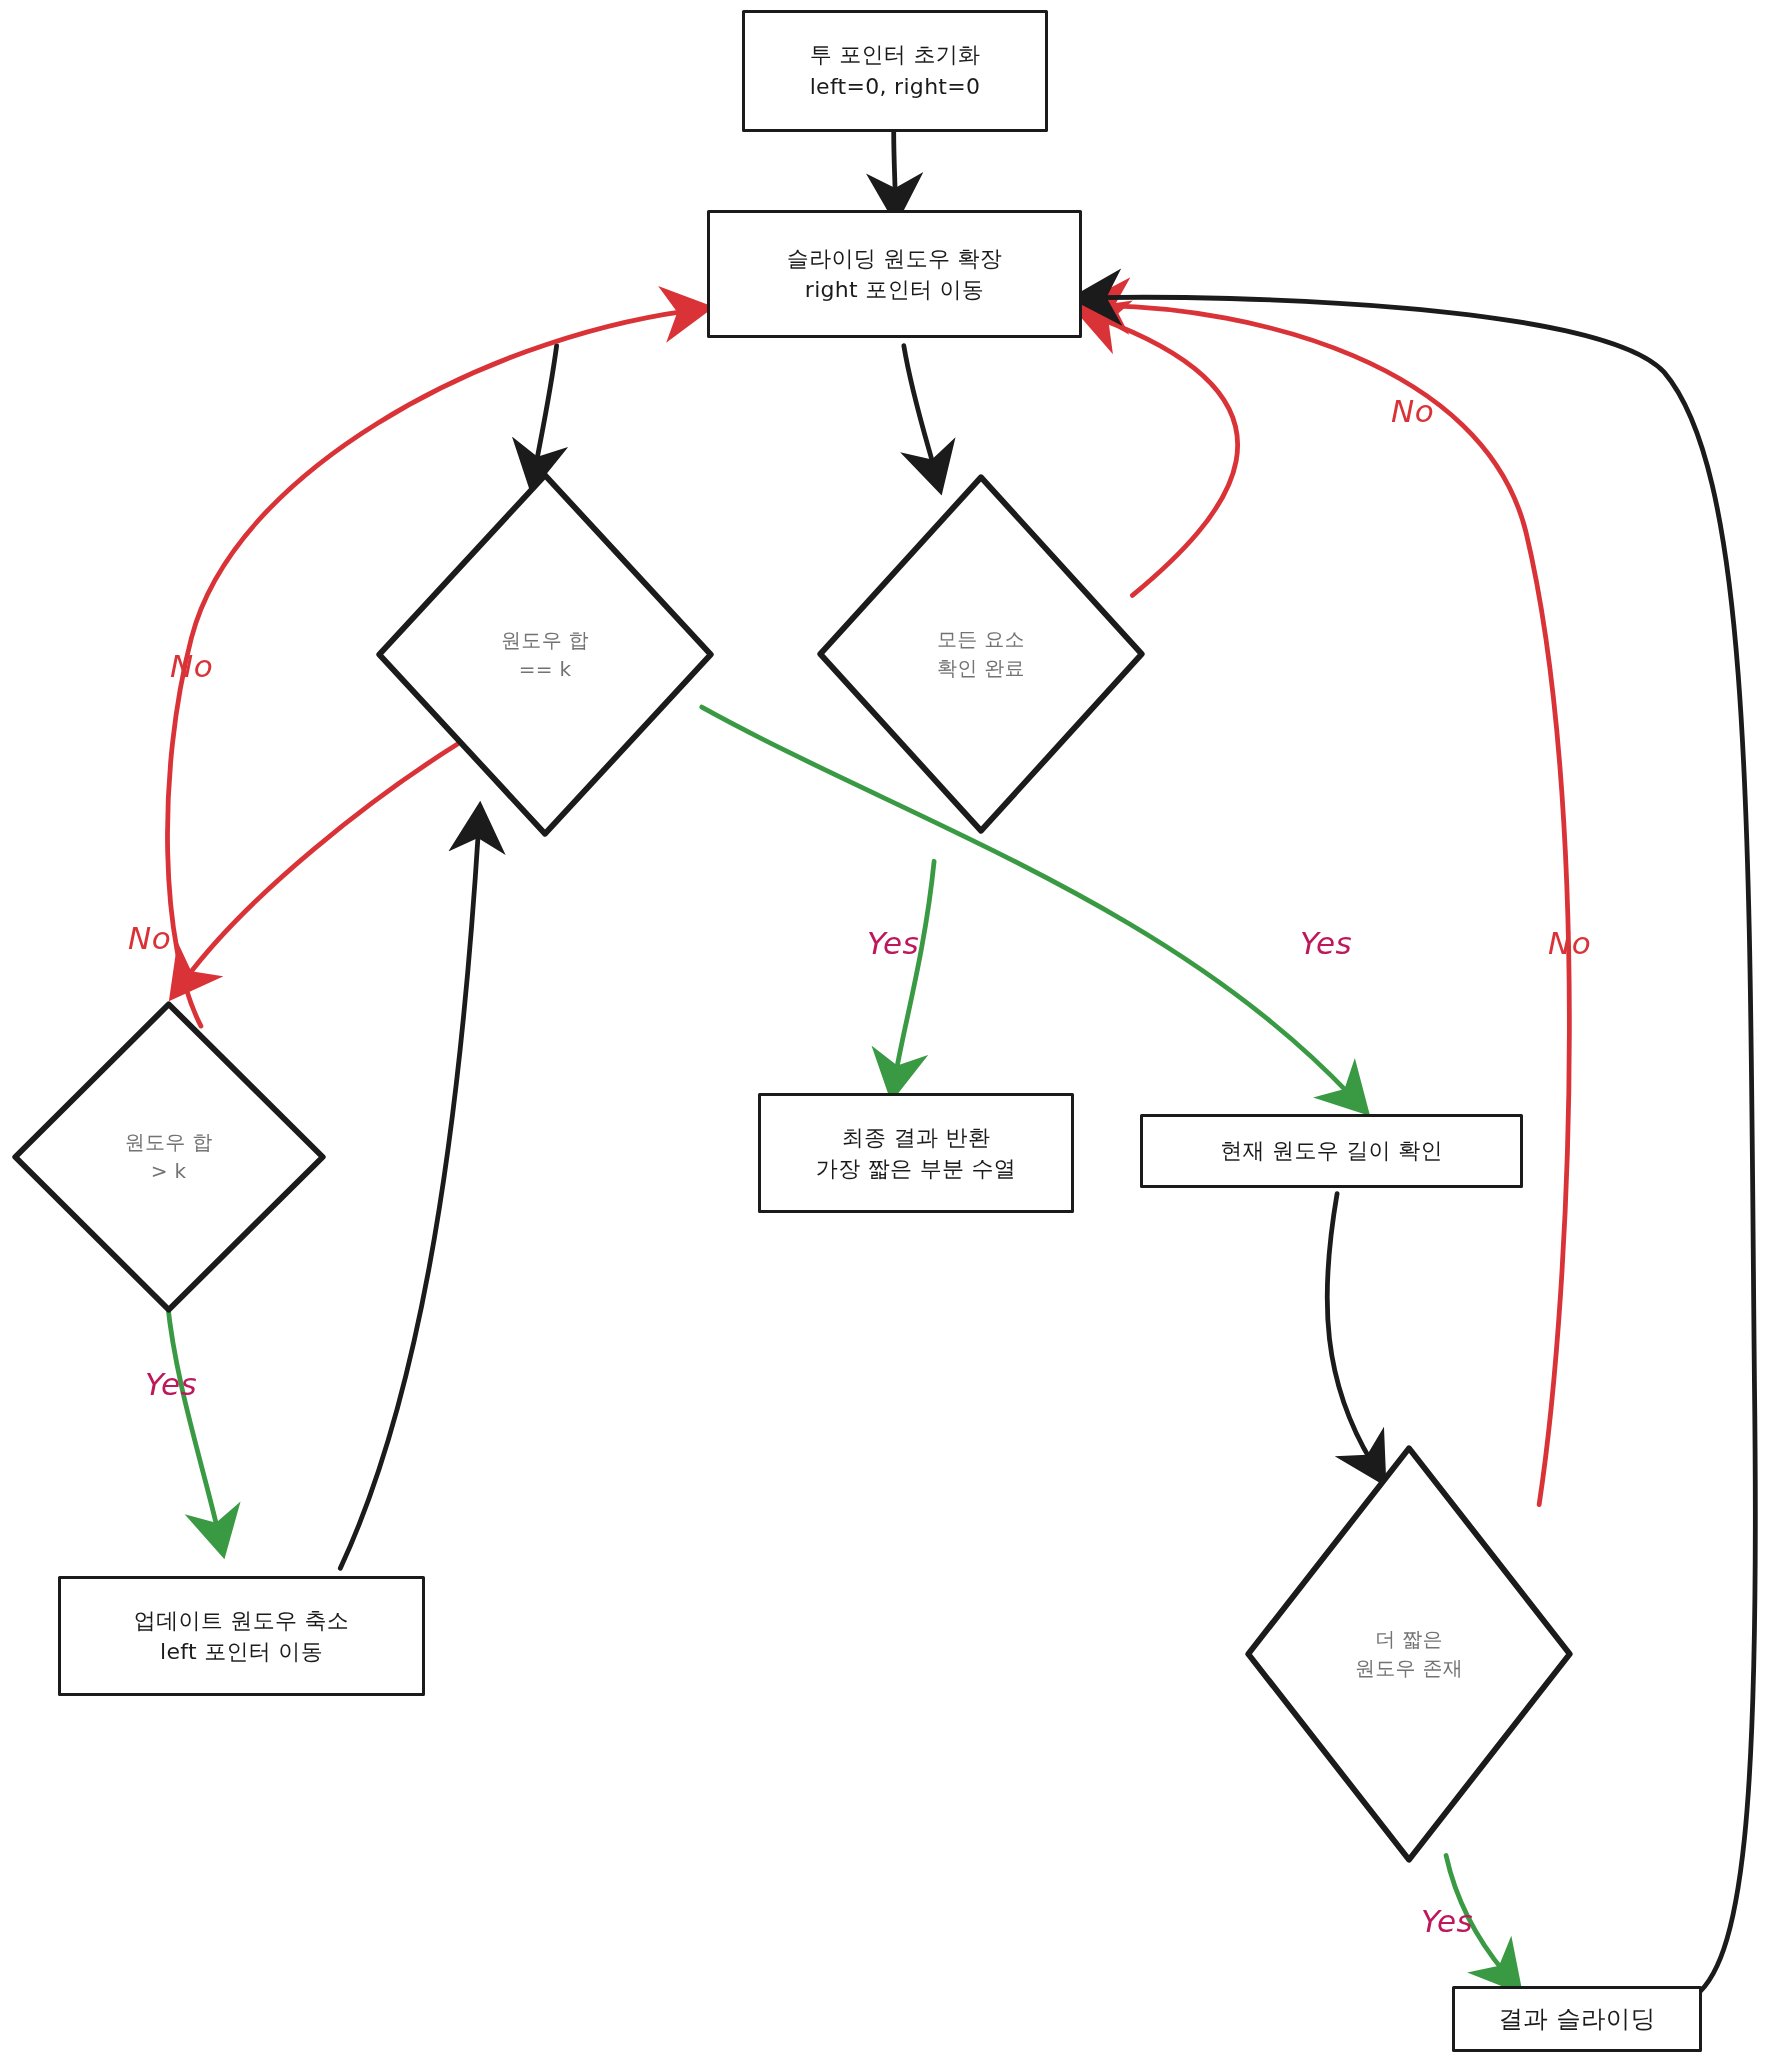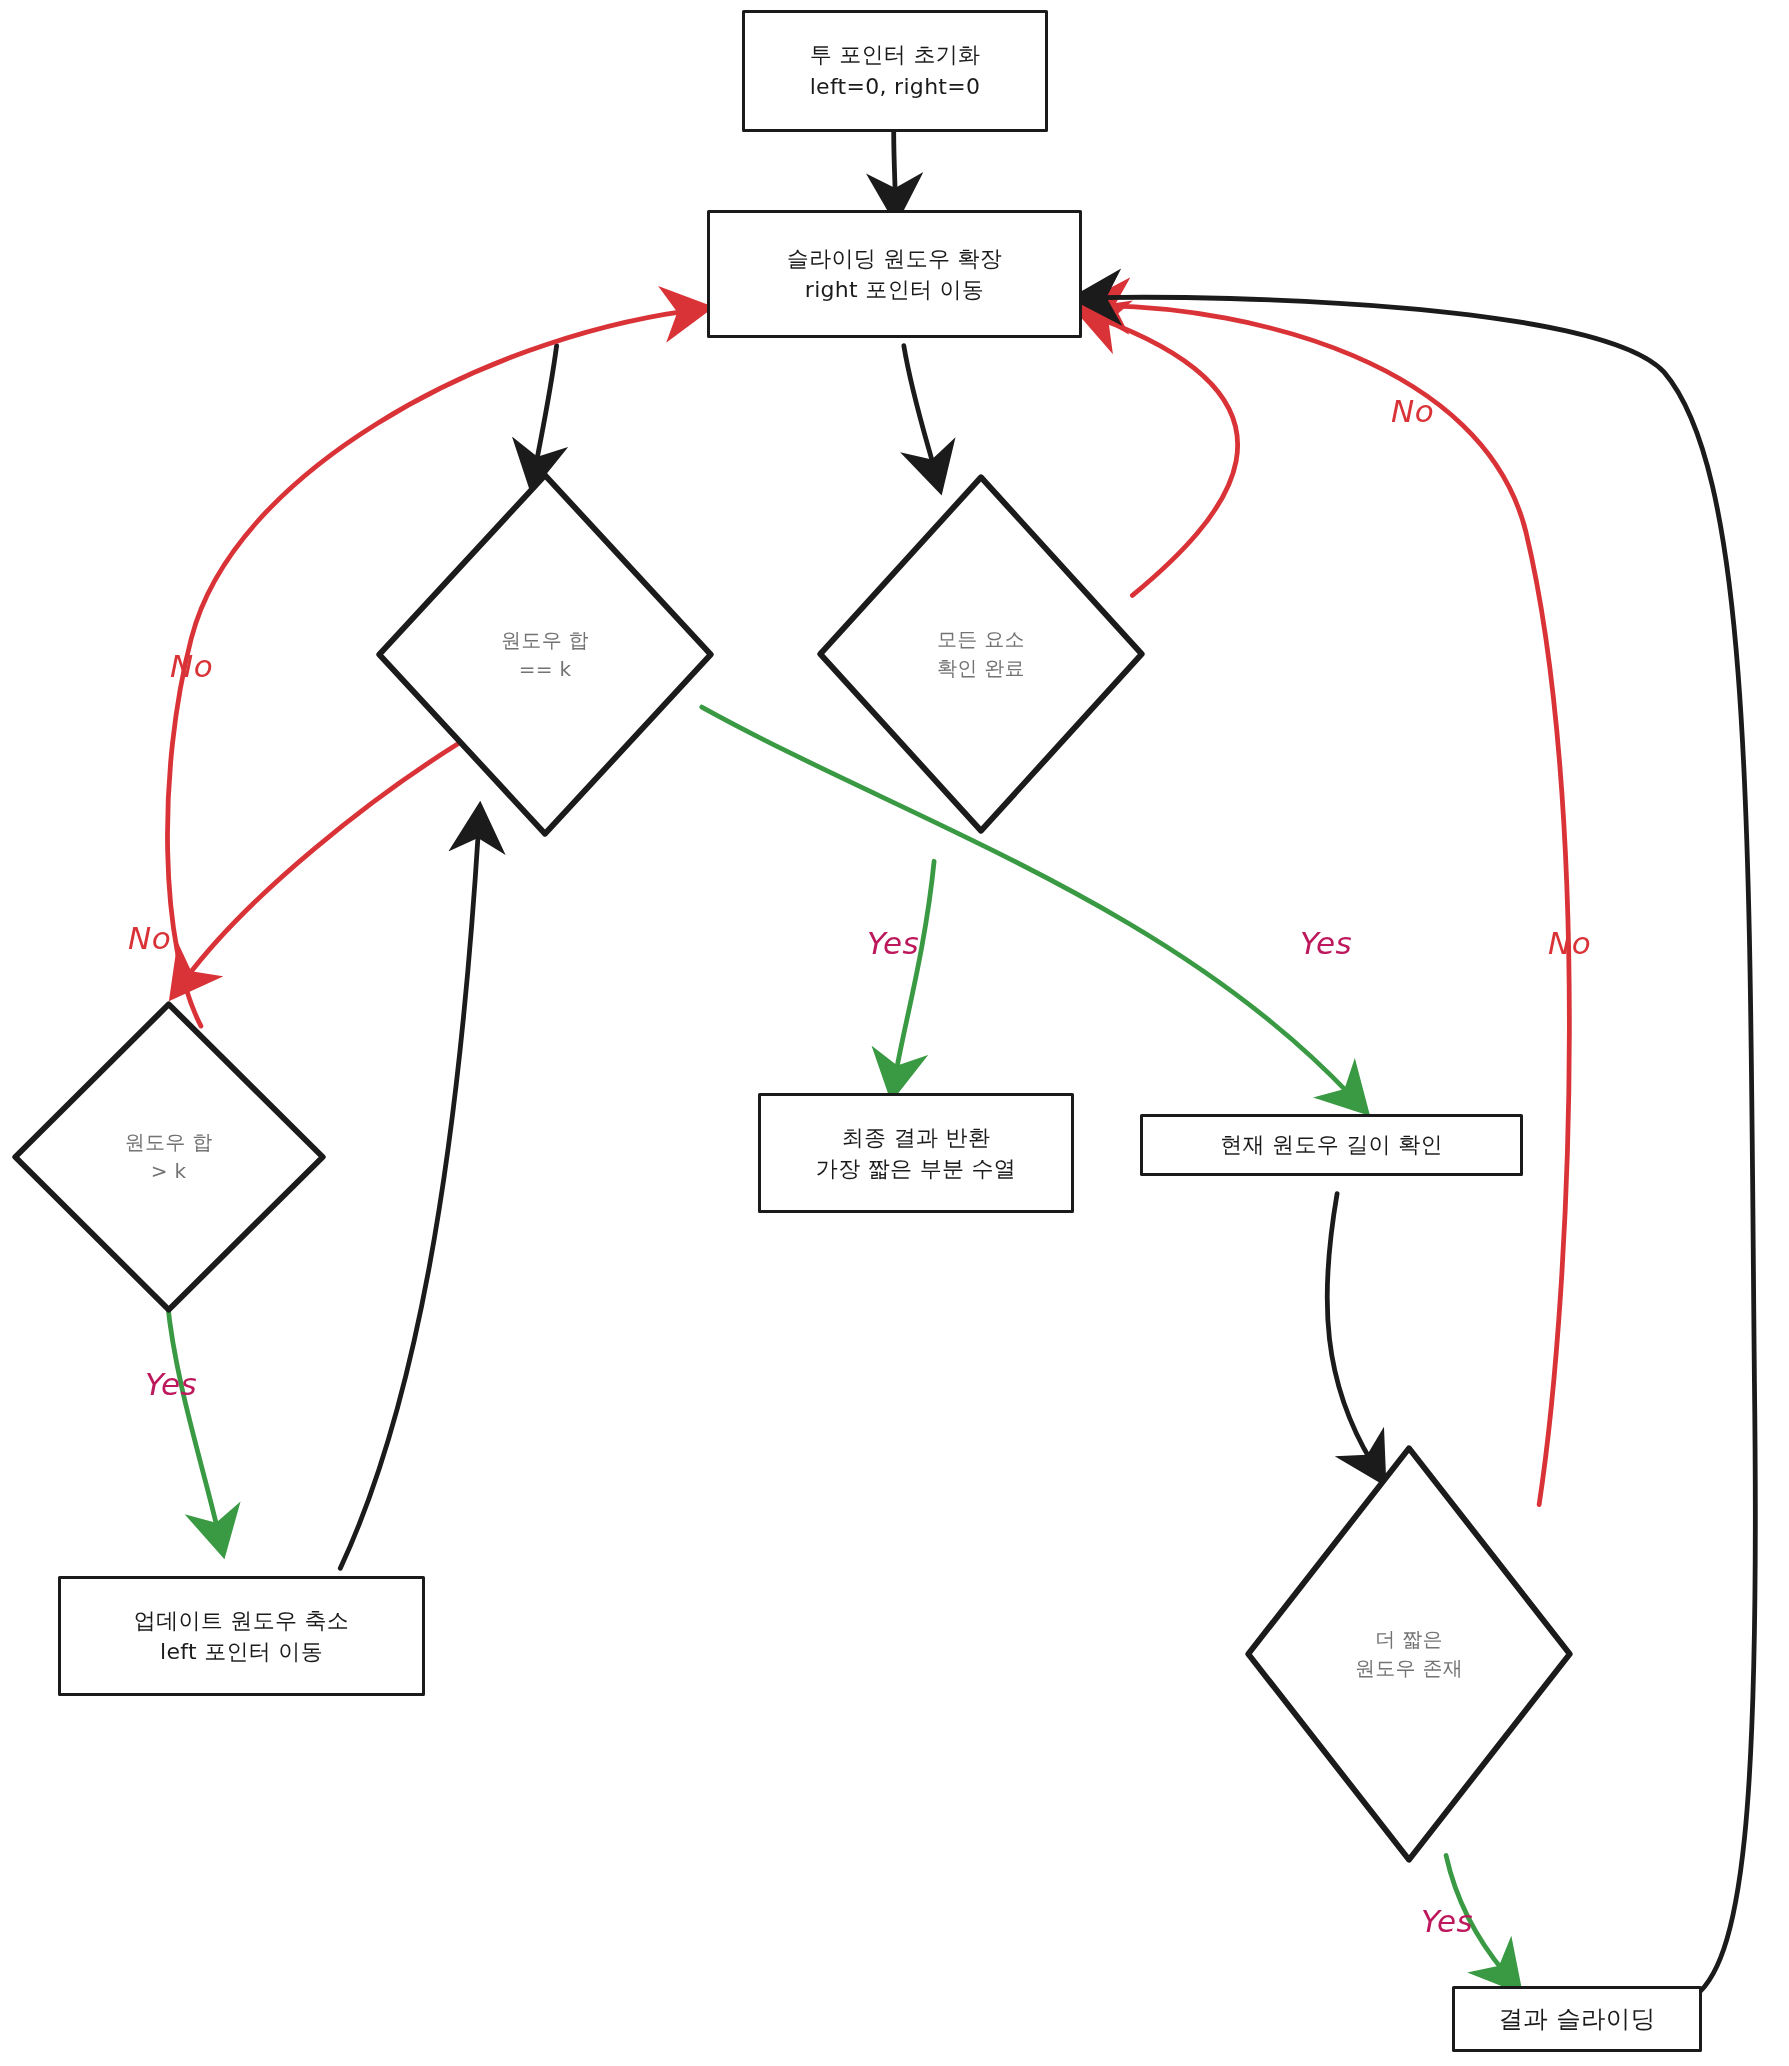--- a/index.html
+++ b/index.html
@@ -127,21 +127,21 @@
 
   <div class="node box" style="left:742px; top:9.6px; width:306px; height:122px;">투 포인터 초기화
 left=0, right=0</div>
 
   <div class="node box" style="left:707px; top:210px; width:375px; height:128px;">슬라이딩 원도우 확장
 right 포인터 이동</div>
 
   <div class="node box" style="left:727px; top:1093px; width:316px; height:120px;margin-left:31px;">최종 결과 반환
 가장 짧은 부분 수열</div>
 
-  <div class="node box" style="left:1140px; top:1114px; width:383px; height:62px;">현재 원도우 길이 확인</div>
+  <div class="node box" style="left:1140px; top:1114px; width:383px; height:74px;">현재 원도우 길이 확인</div>
 
   <div class="node box" style="left:58px; top:1576px; width:367px; height:120px;">업데이트 원도우 축소
 left 포인터 이동</div>
 
   <div class="node box" style="left:1452px; top:1986px; width:250px; height:66px; font-size:24.5px;">결과 슬라이딩</div>
 
   <div class="diamond-wrap" style="left:375px; top:471px; width:340px; height:367px;">
     <svg viewBox="0 0 640 690" preserveAspectRatio="none">
       <polygon points="320,8 632,345 320,682 8,345" fill="#ffffff" stroke="#1b1b1b" stroke-width="11" stroke-linejoin="round"></polygon>
     </svg>

